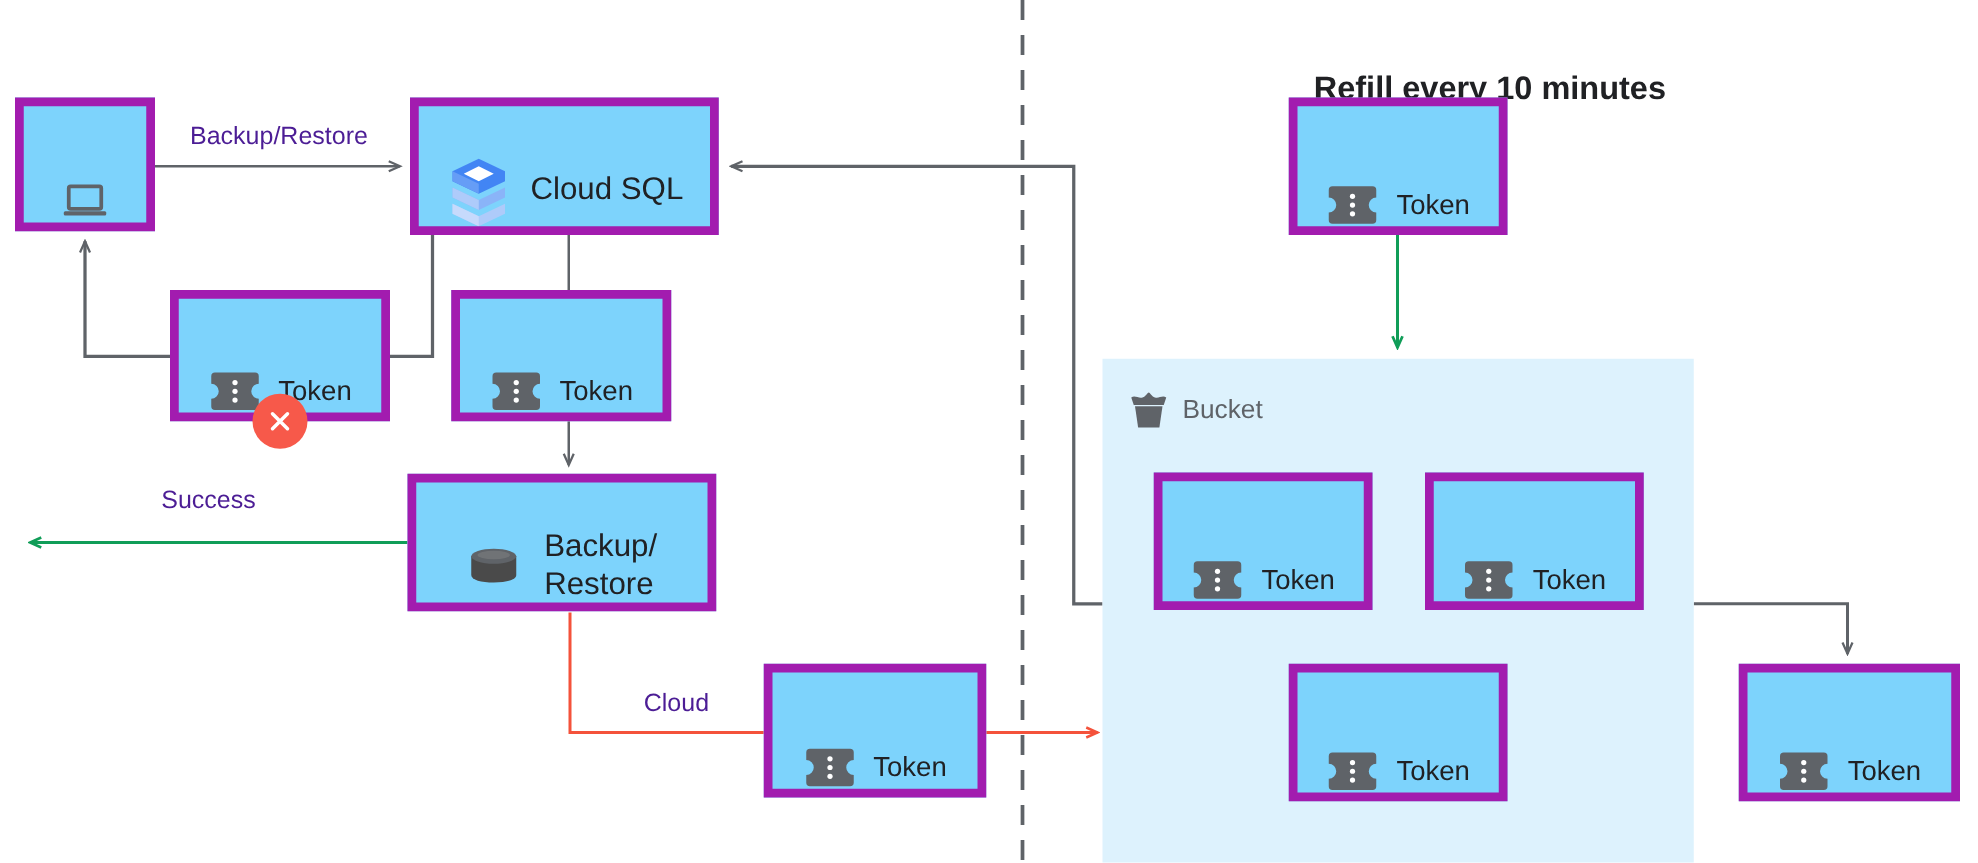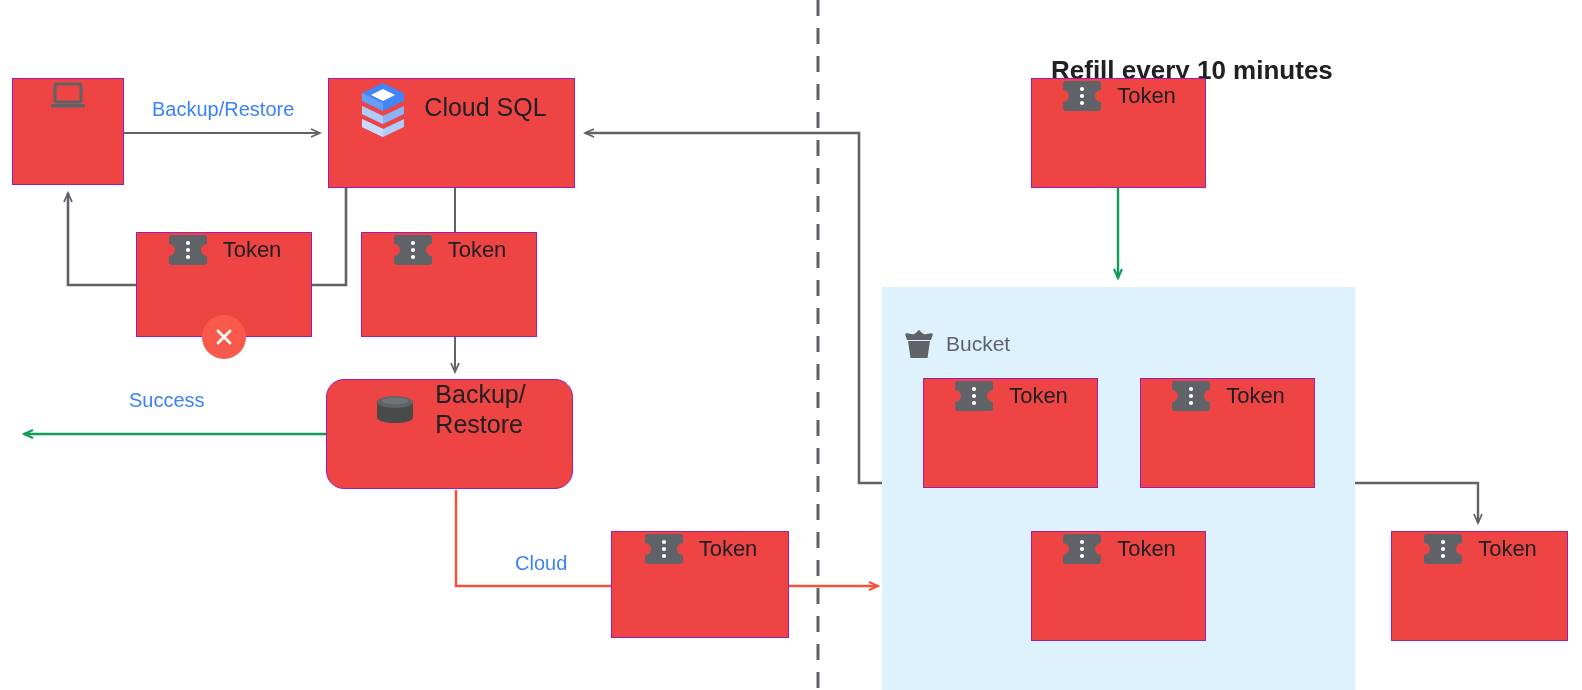--- a/index.html
+++ b/index.html
@@ -21,25 +21,25 @@
   }
   svg.layer {
     position: absolute;
     left: 0;
     top: 0;
     width: 1582px;
     height: 690px;
   }
   .node-box {
     position: absolute;
-    background: #ef4444;
-    border: 1px solid #a21caf;
+    background: #7dd3fc;
+    border: 7px solid #a21caf;
     box-sizing: border-box;
     display: flex;
-    align-items: flex-start;
+    align-items: flex-end;
     justify-content: center;
   }
   .node-inner {
     display: flex;
     align-items: center;
     gap: 14px;
   }
   .node-label {
     font-size: 25px;
     color: #202124;
@@ -65,21 +65,21 @@
     position: absolute;
     font-size: 26px;
     font-weight: bold;
     color: #202124;
     white-space: nowrap;
     margin-top: 40px;
   }
   .edge-label {
     position: absolute;
     font-size: 20px;
-    color: #3b82f6;
+    color: #4c1d95;
     white-space: pre-line;
     line-height: 1.3;
     text-align: center;
   }
   .err-badge {
     position: absolute;
     width: 44px;
     height: 44px;
     border-radius: 50%;
     background: #f7594a;
@@ -126,21 +126,21 @@
 
     <path d="M882,483 L859,483 L859,133 L585,133" fill="none" stroke="#5f6368" stroke-width="2.6" marker-end="url(#ah-gray)"></path>
 
     <path d="M1118,188 L1118,278" fill="none" stroke="#109d58" stroke-width="2.4" marker-end="url(#ah-green)"></path>
 
     <path d="M1355,483 L1478,483 L1478,523" fill="none" stroke="#5f6368" stroke-width="2.4" marker-end="url(#ah-gray)"></path>
   </svg>
 
   <div class="bucket-panel" style="left:882px; top:287px; width:473px; height:403px;"></div>
 
-  <div class="bucket-head" style="left:902px; top:328px;">
+  <div class="bucket-head" style="left:902px; top:312px;">
     <span style="display:flex;">
       <svg width="34" height="32" viewBox="0 0 34 32" aria-hidden="true">
         <path d="M3,6 C6,4 9,7 12,6 C15,5 16,2 17,2 C18,2 19,5 22,6 C25,7 28,4 31,6 L29,12 L5,12 Z" fill="#5f6368"></path>
         <path d="M6,13 L28,13 L25.5,30 L8.5,30 Z" fill="#5f6368"></path>
       </svg>
     </span>
     <span class="bucket-title">Bucket</span>
   </div>
 
   <div class="diagram-title" style="left:1051px; top:15px;">Refill every 10 minutes</div>
@@ -201,21 +201,21 @@
           <path d="M5,2 L37,2 A3,3 0 0,1 40,5 L40,11 A6,6 0 0,0 40,23 L40,29 A3,3 0 0,1 37,32 L5,32 A3,3 0 0,1 2,29 L2,23 A6,6 0 0,0 2,11 L2,5 A3,3 0 0,1 5,2 Z" fill="#5f6368"></path>
           <circle cx="21" cy="10" r="2.1" fill="#ffffff"></circle>
           <circle cx="21" cy="17" r="2.1" fill="#ffffff"></circle>
           <circle cx="21" cy="24" r="2.1" fill="#ffffff"></circle>
         </svg>
       </span>
       <span class="token-label">Token</span>
     </div>
   </div>
 
-  <div class="node-box" style="left:326px; top:379px; width:247px; height:110px;border-radius:18px;">
+  <div class="node-box" style="left:326px; top:379px; width:247px; height:110px;">
     <div class="node-inner" style="gap:18px;">
       <span style="display:flex;">
         <svg width="44" height="36" viewBox="0 0 44 36" aria-hidden="true">
           <path d="M4,10 L4,25 C4,29 12,31 22,31 C32,31 40,29 40,25 L40,10 Z" fill="#4a4a4a"></path>
           <ellipse cx="22" cy="10" rx="18" ry="6" fill="#5f6368"></ellipse>
           <ellipse cx="22" cy="9" rx="13" ry="3.4" fill="#707376"></ellipse>
         </svg>
       </span>
       <span class="node-label">Backup/
 Restore</span>

